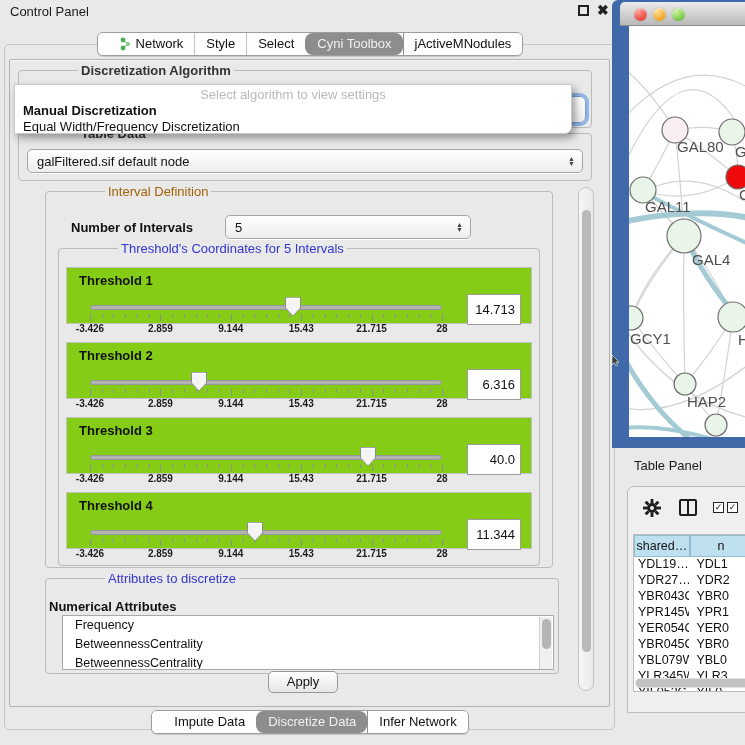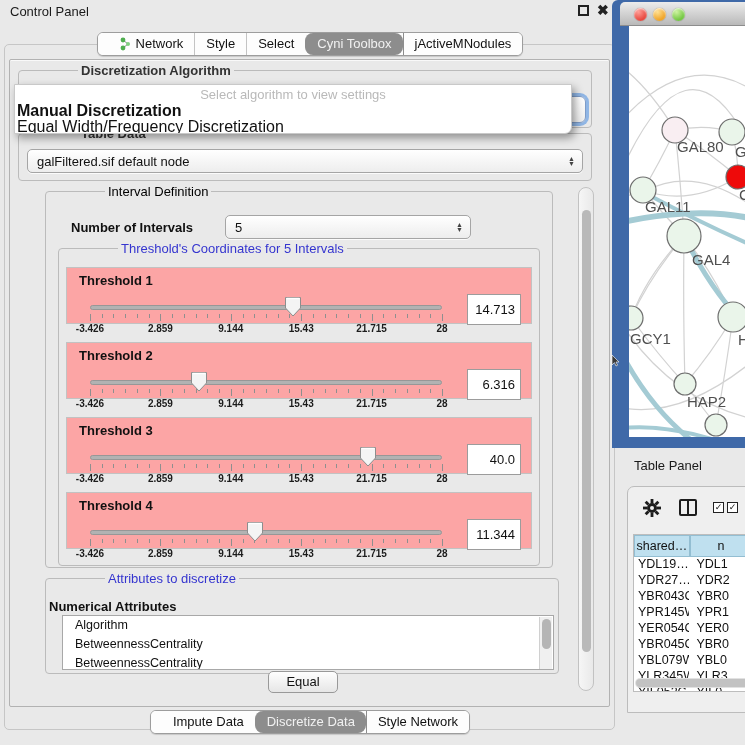--- a/index.html
+++ b/index.html
@@ -35,50 +35,50 @@
   .tab { padding:3px 11px 4px 11px; font-size:13px; color:#111; background:#fdfdfd;
     display:flex; align-items:center; gap:5px; border-left:1px solid #c4c4c4; cursor:default; }
   .tab:first-child { border-left:none;padding-left:22px; }
   .tab.sel { background:#8d8d8d; color:#f1f1f1; border-left-color:#8d8d8d;border-radius:8px; }
   .tab.sel + .tab { border-left-color:#8d8d8d; }
 
   
   .group { border:1px solid #bbbbbb; border-radius:4px; }
   .group-title { position:absolute; top:-8px; left:24px; background:#e9e9e9;
     padding:0 3px; font-size:13px; font-weight:bold; color:#333; white-space:nowrap;margin-left:35px; }
-  .gt-green { color:#000000; font-weight:normal; }
+  .gt-green { color:#a16207; font-weight:normal; }
   .gt-blue  { color:#3535cf; font-weight:normal; }
 
   
   .combo { background:linear-gradient(#ffffff,#ededed); border:1px solid #a5a5a5;
     border-radius:5px; font-size:13px; color:#111; display:flex; align-items:center;
     padding:0 22px 0 9px; position:relative; box-shadow:0 1px 0 rgba(255,255,255,.8); }
   .combo .arrows { position:absolute; right:7px; top:50%; transform:translateY(-50%);
     display:flex; flex-direction:column; line-height:5px; font-size:7px; color:#444; }
 
   
   #algo-popup { left:14px; top:84px; width:558px; height:50px; background:#ffffff;
     border:1px solid #c9c9c9; border-radius:0 0 7px 0;
     box-shadow:3px 4px 9px rgba(0,0,0,.38); z-index:40; overflow:hidden; }
   #algo-hint { text-align:center; font-size:13px; color:#b9b9b9; padding-top:2px; }
-  .algo-item { font-size:16px; color:#111; padding:1px 2px 0 2px; line-height:15px; }
+  .algo-item { font-size:13px; color:#111; padding:1px 2px 0 8px; line-height:15px; }
   .algo-item.bold { font-weight:bold; }
 
   #algo-combo-ring { left:26px; top:96px; width:560px; height:27px; border-radius:6px;
     background:linear-gradient(#ffffff,#ededed); border:1px solid #7d9cc8;
     box-shadow:0 0 0 3px rgba(97,155,227,.65); z-index:30; }
 
   
   .vscroll { background:linear-gradient(to right,#f6f6f6,#e9e9e9); border:1px solid #c2c2c2;
     border-radius:8px; }
   .vthumb { position:absolute; left:3px; width:9px; background:#b9b9b9; border-radius:5px; }
 
   
   .thr-panel { position:absolute; left:65px; width:466px; height:57px;
-    background:#fca5a5; border:1px solid #c2c2c2; }
+    background:#84cc16; border:1px solid #c2c2c2; }
   .thr-label { position:absolute; left:12px; top:5px; font-size:13px; font-weight:bold; color:#111; }
   .thr-track { position:absolute; left:23px; top:37px; width:352px; height:5px;
     background:#b2b2b2; border:1px solid #979797; border-radius:3px; }
   .thr-thumb { position:absolute; top:29px; z-index:3; }
   .thr-tick { position:absolute; width:1px; background:#8f8f8f; top:46px; }
   .thr-ticklabel { position:absolute; top:55px; font-size:10px; font-weight:bold;
     color:#1c1c1c; transform:translateX(-50%); white-space:nowrap; }
   .thr-value { position:absolute; left:400px; top:26px; width:54px; height:31px;
     background:#ffffff; border:1px solid #9c9c9c; font-size:13px; color:#111;
     text-align:right; line-height:29px; padding-right:5px; }
@@ -400,41 +400,41 @@
         </div>
     </div>
   </div>
 
   <div class="abs group" style="left:45px; top:578px; width:514px; height:96px;">
     <span class="group-title gt-blue">Attributes to discretize</span>
     <div style="position:absolute; left:3px; top:20px; font-size:13px; font-weight:bold;">Numerical Attributes</div>
   </div>
   <div class="abs" id="attr-list">
     <div id="attr-items">
-        <div class="attr-item">Algorithm</div>
+        <div class="attr-item">Frequency</div>
         <div class="attr-item">BetweennessCentrality</div>
         <div class="attr-item">BetweennessCentrality</div>
       </div>
     <div id="attr-vscroll">
       <div id="attr-vthumb"></div>
     </div>
   </div>
 
-  <div class="abs" id="apply-btn">Equal</div>
+  <div class="abs" id="apply-btn">Apply</div>
 
   <div class="abs tabbar" id="bottom-tabs">
       <div class="tabgroup">
         <div class="tab">
           <span>Impute Data</span>
         </div>
         <div class="tab sel">
           <span>Discretize Data</span>
         </div>
         <div class="tab">
-          <span>Style Network</span>
+          <span>Infer Network</span>
         </div>
       </div>
     </div>
 </div>
 
 <div class="abs" id="net-window">
   <div class="abs" id="net-titlebar" style="left:8px; top:2px;">
     <div class="tlight" id="tl-close"></div>
     <div class="tlight" id="tl-min"></div>
     <div class="tlight" id="tl-zoom"></div>

